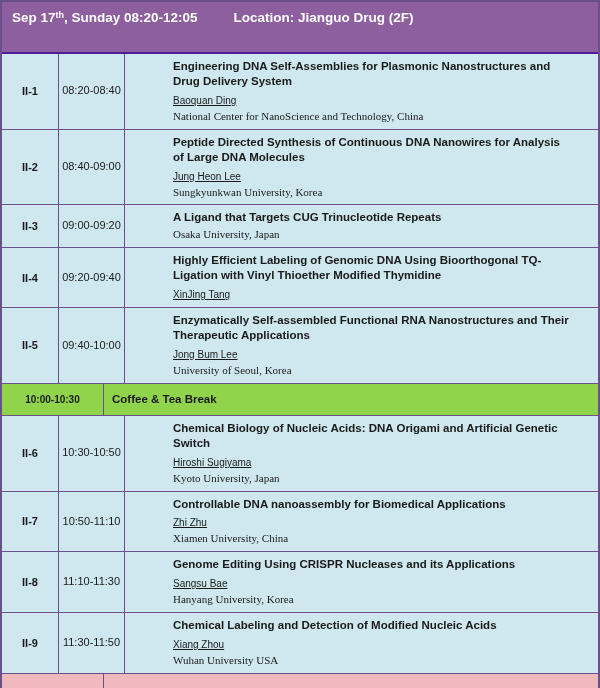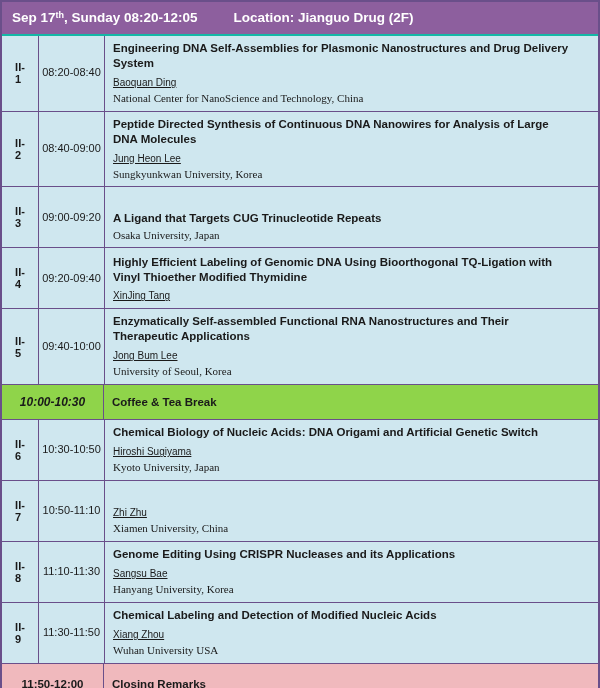--- a/index.html
+++ b/index.html
@@ -20,22 +20,22 @@
     border: 2px solid #6a4f8a;
     background: #cfe7ef;
     display: flex;
     flex-direction: column;
   }
   .header {
     background: #8d5f9e;
     color: #ffffff;
     font-weight: bold;
     font-size: 13.5px;
-    padding: 8px 10px 9px 10px;
-    border-bottom: 2px solid #14b8a6;
+    padding: 8px 10px 27px 10px;
+    border-bottom: 2px solid #4c1d95;
     display: flex;
     align-items: baseline;
     white-space: nowrap;
   }
   .header .date {
     letter-spacing: 0;
   }
   .header .sup {
     font-size: 9px;
     vertical-align: super;
@@ -53,50 +53,51 @@
   }
   .row {
     display: flex;
     border-bottom: 1px solid #6a4f8a;
     min-height: 0;
   }
   .row:last-child {
     border-bottom: none;
   }
   .cell-code {
-    width: 21px;
+    width: 57px;
     box-sizing: border-box;
     border-right: 1px solid #6a4f8a;
     font-size: 11px;
     font-weight: bold;
     color: #1a1a1a;
     display: flex;
     align-items: center;
     justify-content: center;
-    padding: 18px;
+    padding: 2px;
   }
   .cell-time {
     width: 66px;
     box-sizing: border-box;
     border-right: 1px solid #6a4f8a;
     font-size: 11px;
     color: #1a1a1a;
     display: flex;
     align-items: center;
     justify-content: center;
     line-height: 1.25;
     padding: 2px;
   }
   .cell-body {
     flex: 1;
     box-sizing: border-box;
     padding: 5px 24px 5px 8px;
     display: flex;
     flex-direction: column;
-    justify-content: flex-end;
+    justify-content: space-between;
+    margin-left: 40px;
   }
   .talk-title {
     font-size: 11.5px;
     font-weight: bold;
     color: #1a1a1a;
     line-height: 1.3;
     margin-bottom: 1px;
   }
   .speaker {
     font-size: 10px;
@@ -120,25 +121,24 @@
   .break-row {
     background: #8fd44a;
   }
   .break-row .cell-left {
     width: 102px;
     box-sizing: border-box;
     border-right: 1px solid #6a4f8a;
     display: flex;
     align-items: center;
     justify-content: center;
-    font-size: 12px;
+    font-size: 10px;
     font-weight: bold;
     color: #1a1a1a;
     padding: 10px 2px;
-    font-style: italic;
   }
   .break-row .cell-right {
     flex: 1;
     display: flex;
     align-items: center;
     padding-left: 8px;
     font-size: 11.5px;
     font-weight: bold;
     color: #1a1a1a;
   }
@@ -262,20 +262,21 @@
       </div>
     </div>
 
     <div class="row">
       <div class="cell-code">II-7</div>
       <div class="cell-time">
         <span>10:50-</span>
         <span>11:10</span>
       </div>
       <div class="cell-body">
+        <div class="talk-title">Controllable DNA nanoassembly for Biomedical Applications</div>
         <div><span class="speaker">Zhi Zhu</span></div>
         <div class="affil">Xiamen University, China</div>
       </div>
     </div>
 
     <div class="row">
       <div class="cell-code">II-8</div>
       <div class="cell-time">
         <span>11:10-</span>
         <span>11:30</span>

